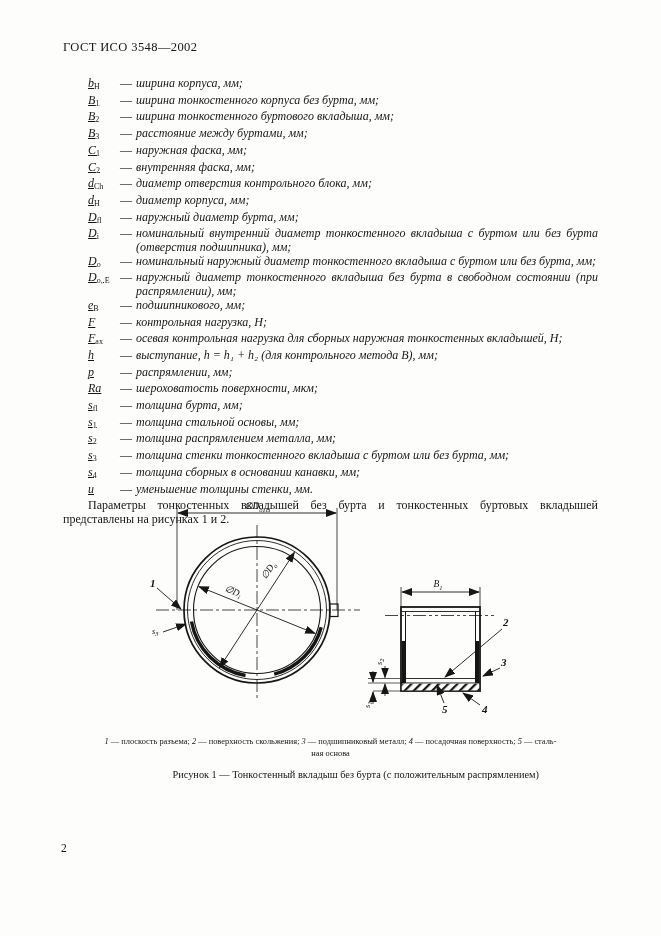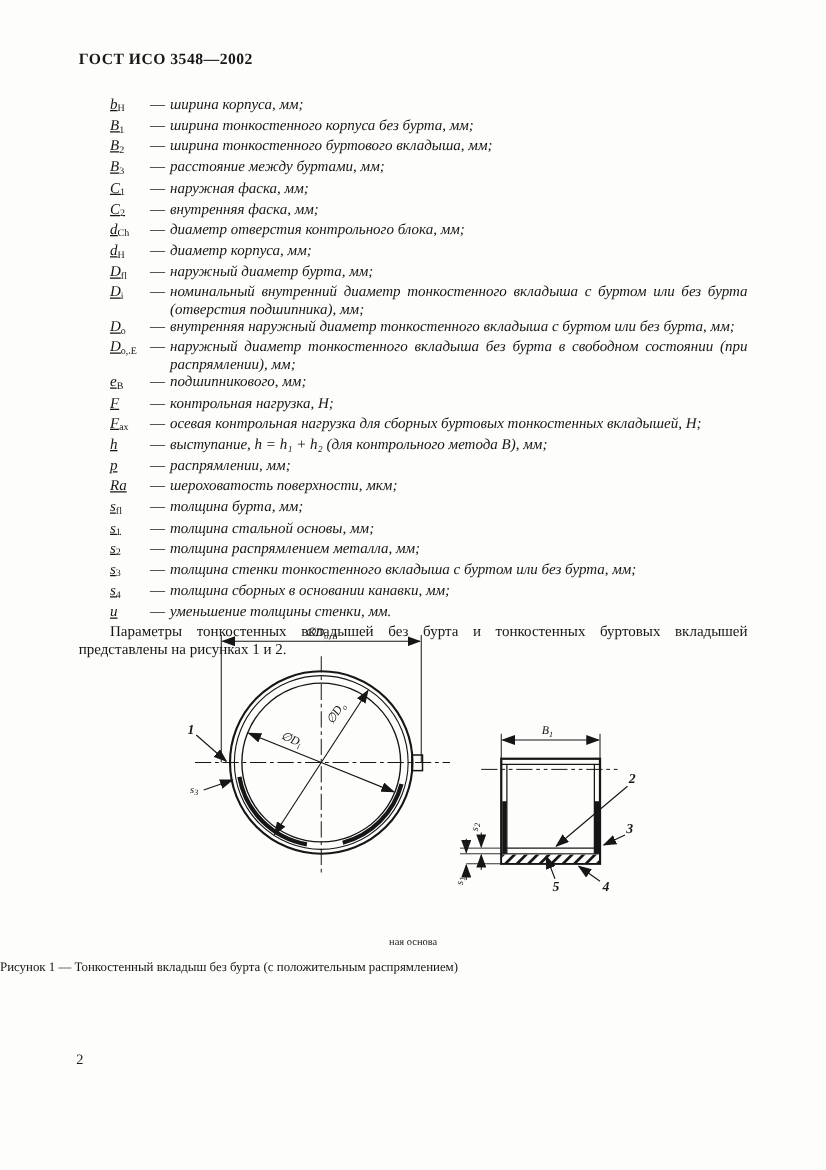--- a/index.html
+++ b/index.html
@@ -4,21 +4,21 @@
 <style>
   html,body{margin:0;padding:0;}
   body{
     width:661px;height:936px;position:relative;
     background:#fdfdfc;color:#161616;
     font-family:"Liberation Serif","DejaVu Serif",serif;
     overflow:hidden;
   }
   .header{
     position:absolute;left:63px;top:40px;
-    font-size:12.5px;font-weight:bold;letter-spacing:.4px;
+    font-size:12.5px;font-weight:normal;letter-spacing:.4px;
   }
   .symbols{
     position:absolute;left:88px;top:77px;width:510px;
     font-size:12px;line-height:13.7px;
   }
   .sym-row{display:flex;}
   .sym{flex:0 0 32px;font-style:italic;white-space:nowrap;text-decoration:underline;}
   .sym-sub{font-size:8px;font-style:normal;vertical-align:-2px;letter-spacing:0;}
   .dash{flex:0 0 16px;}
   .desc{flex:1;text-align:justify;font-style:italic;}
@@ -32,21 +32,21 @@
   .ldr{font-size:11px;font-style:italic;font-weight:bold;}
   .smlbl{font-size:8.5px;font-style:italic;}
   .svgsub{font-size:6.5px;}
   .caption{
     position:absolute;left:60px;top:736px;width:541px;
     font-size:8.4px;line-height:11.5px;text-align:center;
   }
   .caption i{font-style:italic;}
   .fig-title{
     position:absolute;left:0;top:769px;width:539px;
-    text-align:left;font-size:10.3px;
+    text-align:right;font-size:10.3px;
   }
   .page-num{position:absolute;left:61px;top:842px;font-size:11.5px;}
 </style>
 </head>
 <body>
 
 <div class="header">ГОСТ ИСО 3548—2002</div>
 
 <div class="symbols">
 
@@ -106,21 +106,21 @@
 
   <div class="sym-row">
     <span class="sym"><span class="sym-base">D</span><span class="sym-sub">i</span></span>
     <span class="dash">—</span>
     <span class="desc">номинальный внутренний диаметр тонкостенного вкладыша с буртом или без бурта (отверстия подшипника), мм;</span>
   </div>
 
   <div class="sym-row">
     <span class="sym"><span class="sym-base">D</span><span class="sym-sub">o</span></span>
     <span class="dash">—</span>
-    <span class="desc">внутренняя наружный диаметр тонкостенного вкладыша с буртом или без бурта, мм;</span>
+    <span class="desc">номинальный наружный диаметр тонкостенного вкладыша с буртом или без бурта, мм;</span>
   </div>
 
   <div class="sym-row">
     <span class="sym"><span class="sym-base">D</span><span class="sym-sub">o, E</span></span>
     <span class="dash">—</span>
     <span class="desc">наружный диаметр тонкостенного вкладыша без бурта в свободном состоянии (при распрямлении), мм;</span>
   </div>
 
   <div class="sym-row">
     <span class="sym"><span class="sym-base">e</span><span class="sym-sub">B</span></span>
@@ -130,21 +130,21 @@
 
   <div class="sym-row">
     <span class="sym"><span class="sym-base">F</span><span class="sym-sub"></span></span>
     <span class="dash">—</span>
     <span class="desc">контрольная нагрузка, Н;</span>
   </div>
 
   <div class="sym-row">
     <span class="sym"><span class="sym-base">F</span><span class="sym-sub">ax</span></span>
     <span class="dash">—</span>
-    <span class="desc">осевая контрольная нагрузка для сборных буртовых тонкостенных вкладышей, Н;</span>
+    <span class="desc">осевая контрольная нагрузка для сборных наружная тонкостенных вкладышей, Н;</span>
   </div>
 
   <div class="sym-row">
     <span class="sym"><span class="sym-base">h</span><span class="sym-sub"></span></span>
     <span class="dash">—</span>
     <span class="desc">выступание, h = h₁ + h₂ (для контрольного метода В), мм;</span>
   </div>
 
   <div class="sym-row">
     <span class="sym"><span class="sym-base">p</span><span class="sym-sub"></span></span>
@@ -281,19 +281,19 @@
   <text class="dimlbl" x="308" y="92" text-anchor="middle"><tspan>B</tspan><tspan dy="2.5" class="svgsub">1</tspan></text>
   <text class="ldr" x="373" y="131">2</text>
   <text class="ldr" x="371" y="171">3</text>
   <text class="ldr" x="352" y="218">4</text>
   <text class="ldr" x="312" y="218">5</text>
   <text class="smlbl" transform="rotate(-90 252 170)" x="252" y="170"><tspan>s</tspan><tspan dy="2" class="svgsub">2</tspan></text>
   <text class="smlbl" transform="rotate(-90 240 213)" x="240" y="213"><tspan>s</tspan><tspan dy="2" class="svgsub">1</tspan></text>
 </svg>
 
 <div class="caption">
-  <br>
+  <span><i>1</i> — плоскость разъема; <i>2</i> — поверхность скольжения; <i>3</i> — подшипниковый металл; <i>4</i> — посадочная поверхность; <i>5</i> — сталь-</span><br>
   <span>ная основа</span>
 </div>
 
 <div class="fig-title">Рисунок 1 — Тонкостенный вкладыш без бурта (с положительным распрямлением)</div>
 
 <div class="page-num">2</div>
 
 </body></html>

